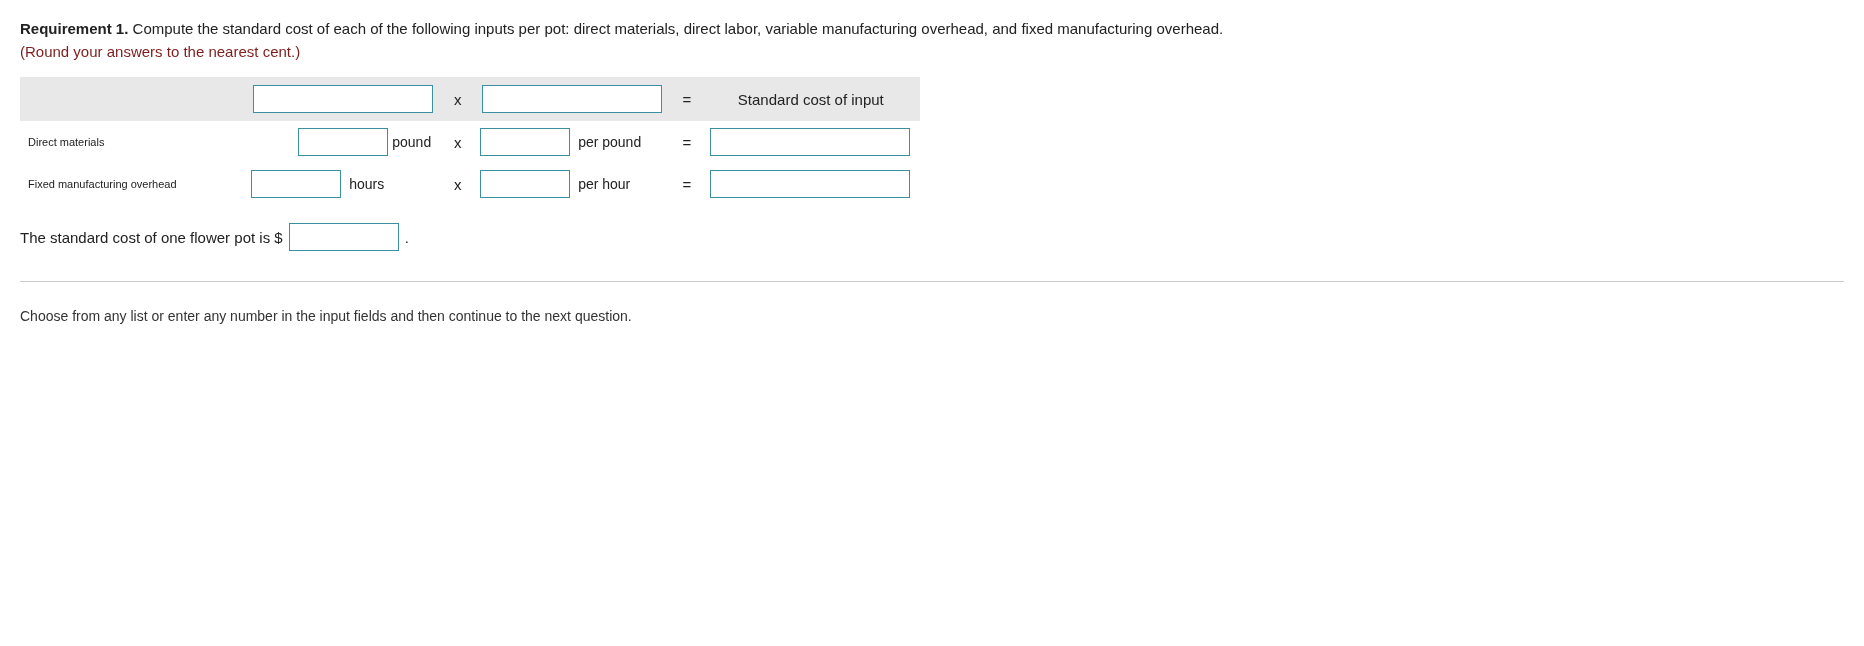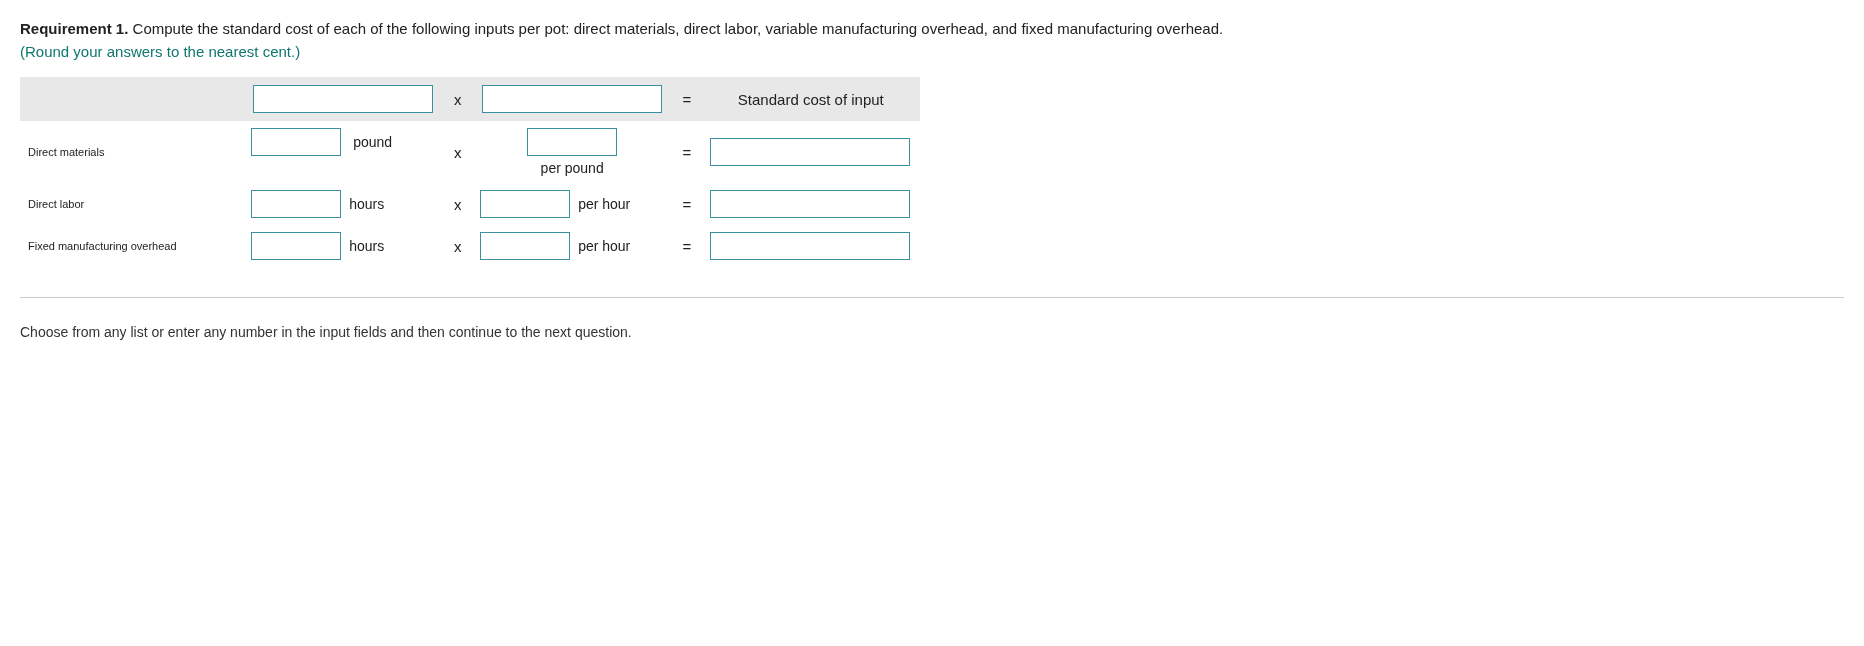--- a/index.html
+++ b/index.html
@@ -12,21 +12,21 @@
       width: 1864px;
       min-height: 646px;
     }
     .req-text {
       font-size: 15px;
       line-height: 1.5;
       margin-bottom: 14px;
       max-width: 1800px;
     }
     .req-text b { font-weight: bold; }
-    .green { color: #0f766e; }
+    .green { color: #7f1d1d; }
     .table-container {
       margin-bottom: 18px;
     }
     .calc-table {
       border-collapse: collapse;
       width: 900px;
     }
     .calc-table thead tr {
       background: #e8e8e8;
     }
@@ -138,51 +138,35 @@
           <input type="text" class="input-box input-wide" value="" style="">
         </td>
         <td class="header-eq-cell">=</td>
         <td class="header-label-cell">Standard cost of input</td>
       </tr>
     </thead>
     <tbody>
 
       <tr>
         <td class="row-label">Direct materials</td>
-        <td style="display:flex;align-items:center;gap:8px;padding:7px 8px;">
+        <td style="display:flex;align-items:center;gap:0;padding:7px 8px;justify-content:flex-end;">
           <input type="text" class="input-box input-narrow" value="" style="">
           <span class="unit-text">pound</span>
         </td>
         <td class="operator">x</td>
-        <td style="display:flex;align-items:center;gap:4px;padding:7px 8px;flex-direction:column;">
+        <td style="display:flex;align-items:center;gap:4px;padding:7px 8px;">
           <input type="text" class="input-box input-narrow" value="" style="">
           <span class="unit-text">per pound</span>
         </td>
         <td class="operator">=</td>
         <td style="padding:7px 8px;">
           <input type="text" class="input-box input-result" value="" style="">
         </td>
       </tr>
 
-      <tr>
-        <td class="row-label">Direct labor</td>
-        <td style="display:flex;align-items:center;gap:4px;padding:7px 8px;">
-          <input type="text" class="input-box input-narrow" value="" style="">
-          <span class="unit-text">hours</span>
-        </td>
-        <td class="operator">x</td>
-        <td style="display:flex;align-items:center;gap:4px;padding:7px 8px;">
-          <input type="text" class="input-box input-narrow" value="" style="">
-          <span class="unit-text">per hour</span>
-        </td>
-        <td class="operator">=</td>
-        <td style="padding:7px 8px;">
-          <input type="text" class="input-box input-result" value="" style="">
-        </td>
-      </tr>
 
 
       <tr>
         <td class="row-label">Fixed manufacturing overhead</td>
         <td style="display:flex;align-items:center;gap:4px;padding:7px 8px;">
           <input type="text" class="input-box input-narrow" value="" style="">
           <span class="unit-text">hours</span>
         </td>
         <td class="operator">x</td>
         <td style="display:flex;align-items:center;gap:4px;padding:7px 8px;">
@@ -192,17 +176,22 @@
         <td class="operator">=</td>
         <td style="padding:7px 8px;">
           <input type="text" class="input-box input-result" value="" style="">
         </td>
       </tr>
     </tbody>
   </table>
 </div>
 
 <div class="req2-section">
+  <div class="flower-pot-line">
+    <span>The standard cost of one flower pot is $</span>
+    <input type="text" class="input-box" style="width: 110px;" value="">
+    <span>.</span>
+  </div>
 </div>
 
 <div class="footer-note">
   <span>Choose from any list or enter any number in the input fields and then continue to the next question.</span>
 </div>
 
 </body></html>

